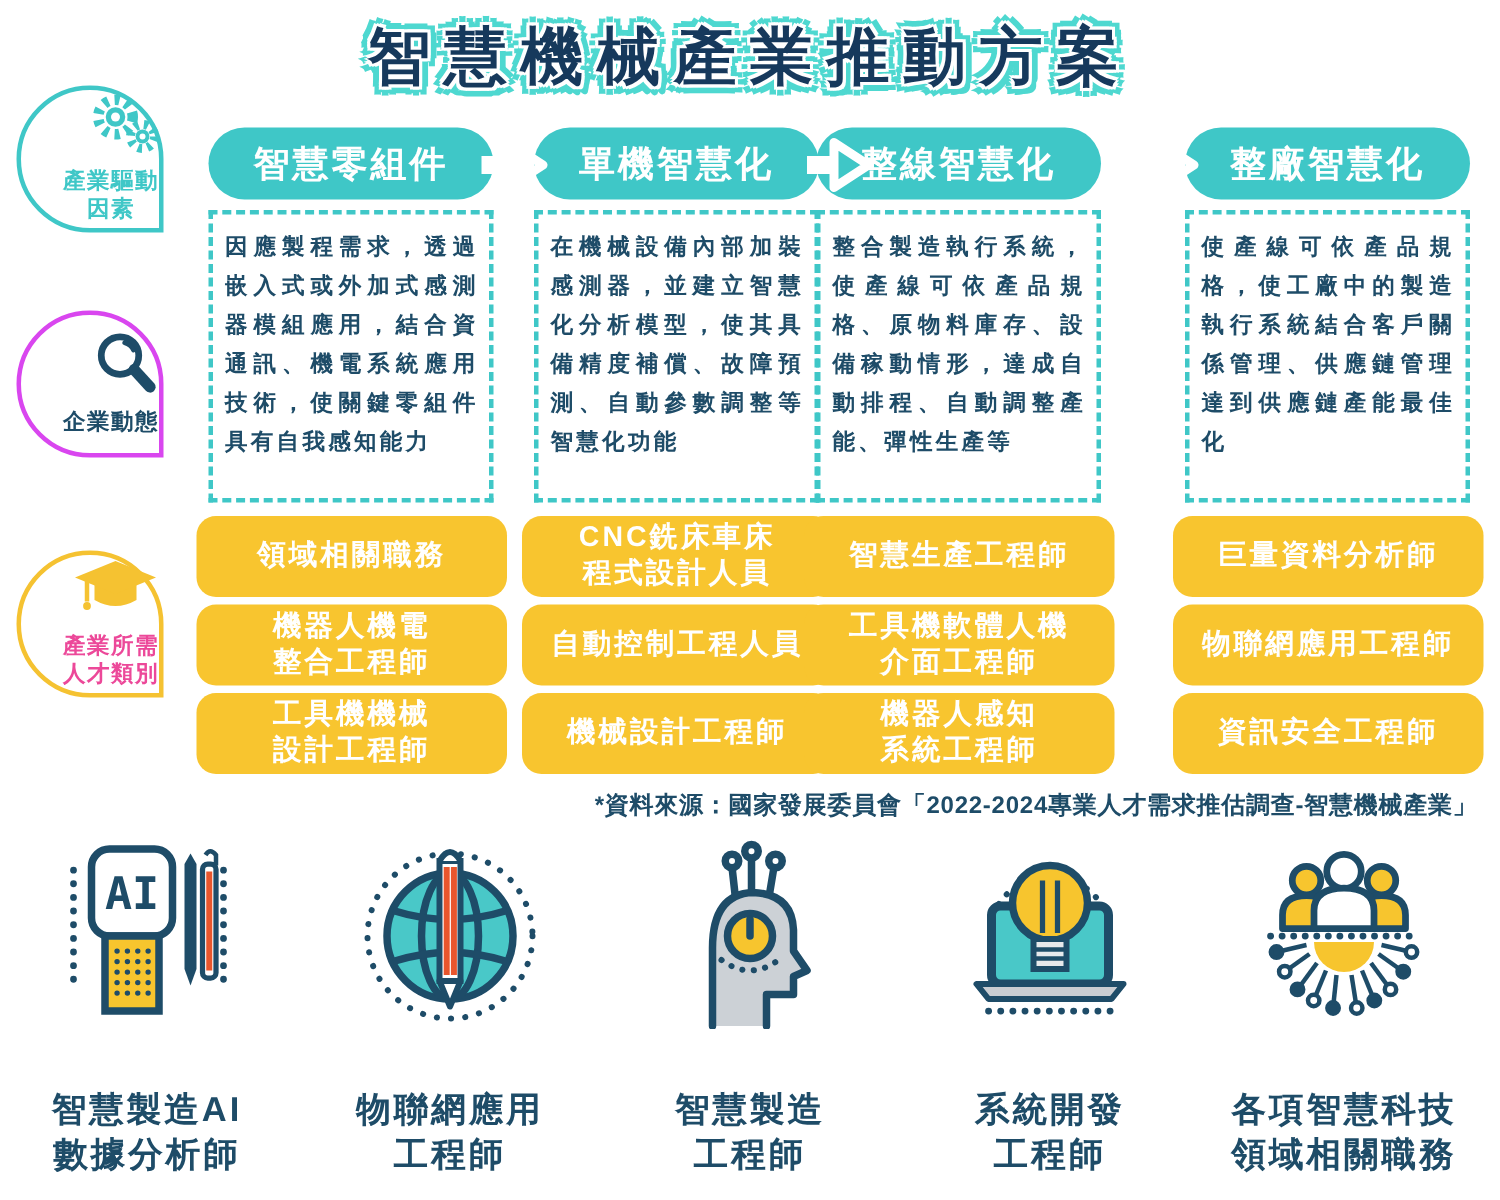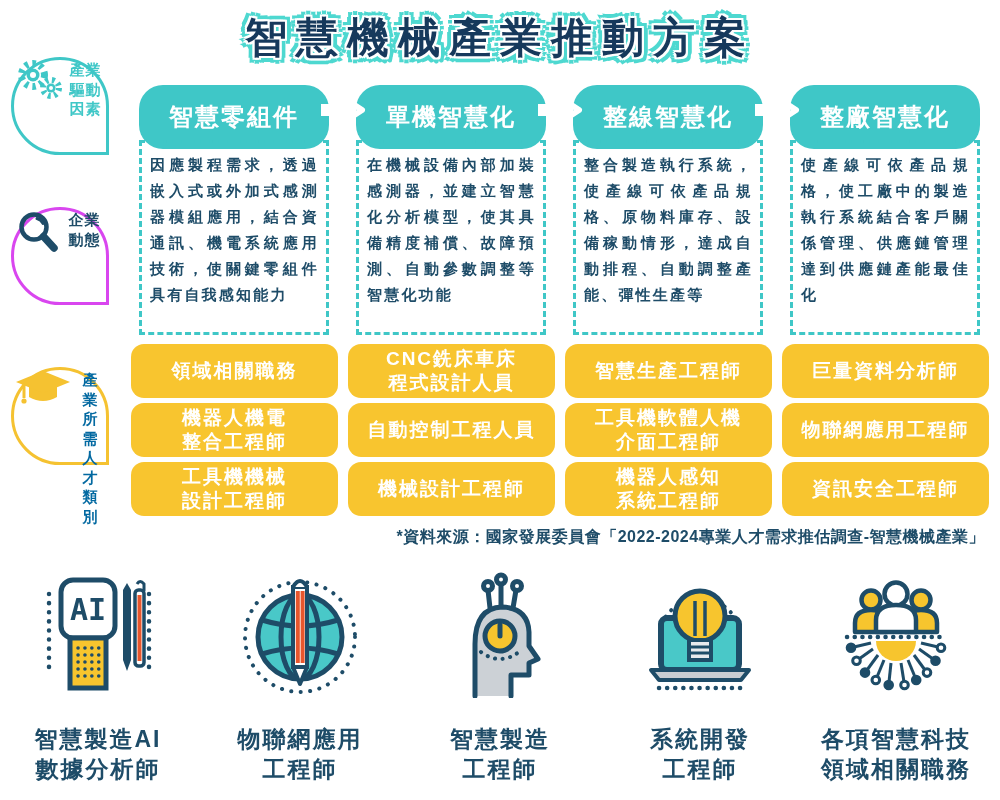--- a/index.html
+++ b/index.html
@@ -10,32 +10,32 @@
   .title{position:absolute;top:10px;left:0;width:1000px;text-align:center;
     font-size:42px;font-weight:bold;letter-spacing:9px;color:#16395c;
     text-shadow:
       -2px -2px 0 #fff, 2px -2px 0 #fff, -2px 2px 0 #fff, 2px 2px 0 #fff,
       -2px 0 0 #fff, 2px 0 0 #fff, 0 -2px 0 #fff, 0 2px 0 #fff,
       -5px -5px 0 #4ed8d0, 5px -5px 0 #4ed8d0, -5px 5px 0 #4ed8d0, 5px 5px 0 #4ed8d0,
       -6px 0 0 #4ed8d0, 6px 0 0 #4ed8d0, 0 -6px 0 #4ed8d0, 0 6px 0 #4ed8d0;}
 
   
   .badge{position:absolute;left:11px;width:98px;height:98px;box-sizing:border-box;
-    border-radius:50% 50% 0 50%;display:flex;align-items:flex-start;
+    border-radius:50% 50% 0 50%;display:flex;flex-direction:column;align-items:flex-end;
     justify-content:center;gap:3px;background:#fff;}
   .badge .lbl{font-size:15px;font-weight:bold;letter-spacing:1px;line-height:1.3;
     text-align:center;white-space:pre-line;}
   .badge-teal{top:57px;border:3px solid #3fc7c7;}   .badge-teal .lbl{color:#3fc7c7;}
   .badge-navy{top:207px;border:3px solid #d946ef;}  .badge-navy .lbl{color:#1e4c68;}
-  .badge-yellow{top:367px;border:3px solid #f5c231;}.badge-yellow .lbl{color:#0369a1;}
+  .badge-yellow{top:367px;border:3px solid #f5c231;}.badge-yellow .lbl{color:#ec4899;}
 
   
   .stage{position:absolute;top:85px;width:207px;height:431px;}
-  .s1{left:131px}.s2{left:348px}.s3{left:565px}.s4{left:782px}
-  .stage-header{position:absolute;top:0;left:8px;width:190px;height:64px;background:#3fc7c7;
+  .s1{left:131px}.s2{left:348px}.s3{left:536px}.s4{left:782px}
+  .stage-header{position:absolute;top:0;left:8px;width:190px;height:48px;background:#3fc7c7;
     border-radius:24px;color:#fff;font-weight:bold;font-size:24px;letter-spacing:2px;
     display:flex;align-items:center;justify-content:center;}
   .stage-desc{position:absolute;top:55px;left:8px;width:190px;height:195px;box-sizing:border-box;
     border:3px dashed #3fc7c7;padding:9px 7px 6px 8px;color:#1e4c68;font-size:15px;
     line-height:26px;letter-spacing:2.2px;font-weight:600;text-align:justify;}
   .job-box{position:absolute;left:0;width:207px;height:54px;background:#f8c52f;border-radius:13px;
     color:#fff;font-weight:bold;font-size:19px;letter-spacing:2px;display:flex;align-items:center;
     justify-content:center;text-align:center;white-space:pre-line;line-height:1.25;}
   .j1{top:259px}.j2{top:318px}.j3{top:377px}
 
@@ -44,21 +44,21 @@
   .a1{left:320px}.a2{left:537px}.a3{left:754px}
 
   
   .source-note{position:absolute;top:527px;right:15px;font-size:16px;font-weight:bold;
     color:#1e4c68;letter-spacing:0.5px;}
 
   
   .role{position:absolute;top:560px;width:200px;text-align:center;}
   .r1{left:-2px}.r2{left:200px}.r3{left:400px}.r4{left:600px}.r5{left:796px}
   .role .circle{width:150px;height:150px;border-radius:50%;background:#fff;margin:0 auto;
-    display:flex;align-items:center;justify-content:center;}
+    display:flex;justify-content:center;}
   .role .lbl{margin-top:14px;font-size:23px;font-weight:bold;color:#1e4c68;letter-spacing:2px;
     line-height:1.32;white-space:pre-line;}
 </style>
 </head>
 <body>
 
 <div class="canvas">
 
   <div class="title">智慧機械產業推動方案</div>
 

